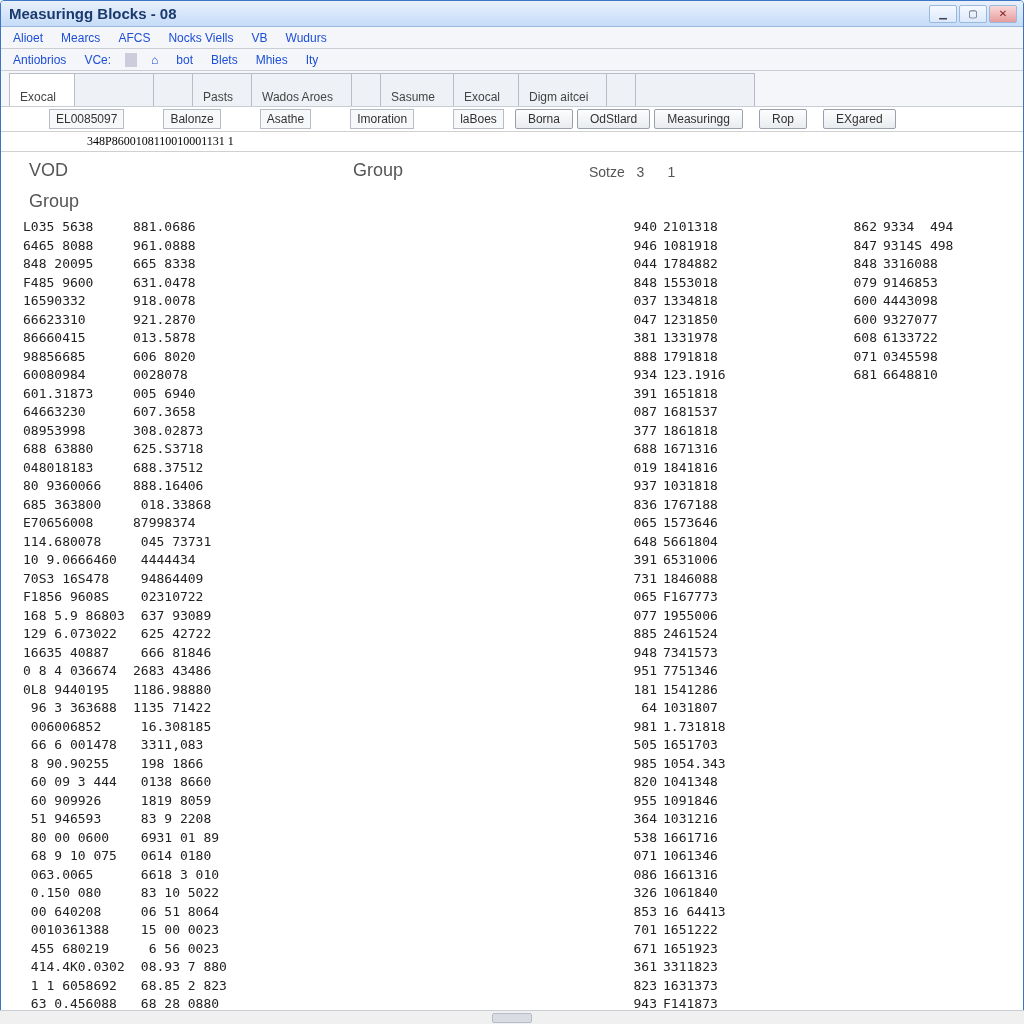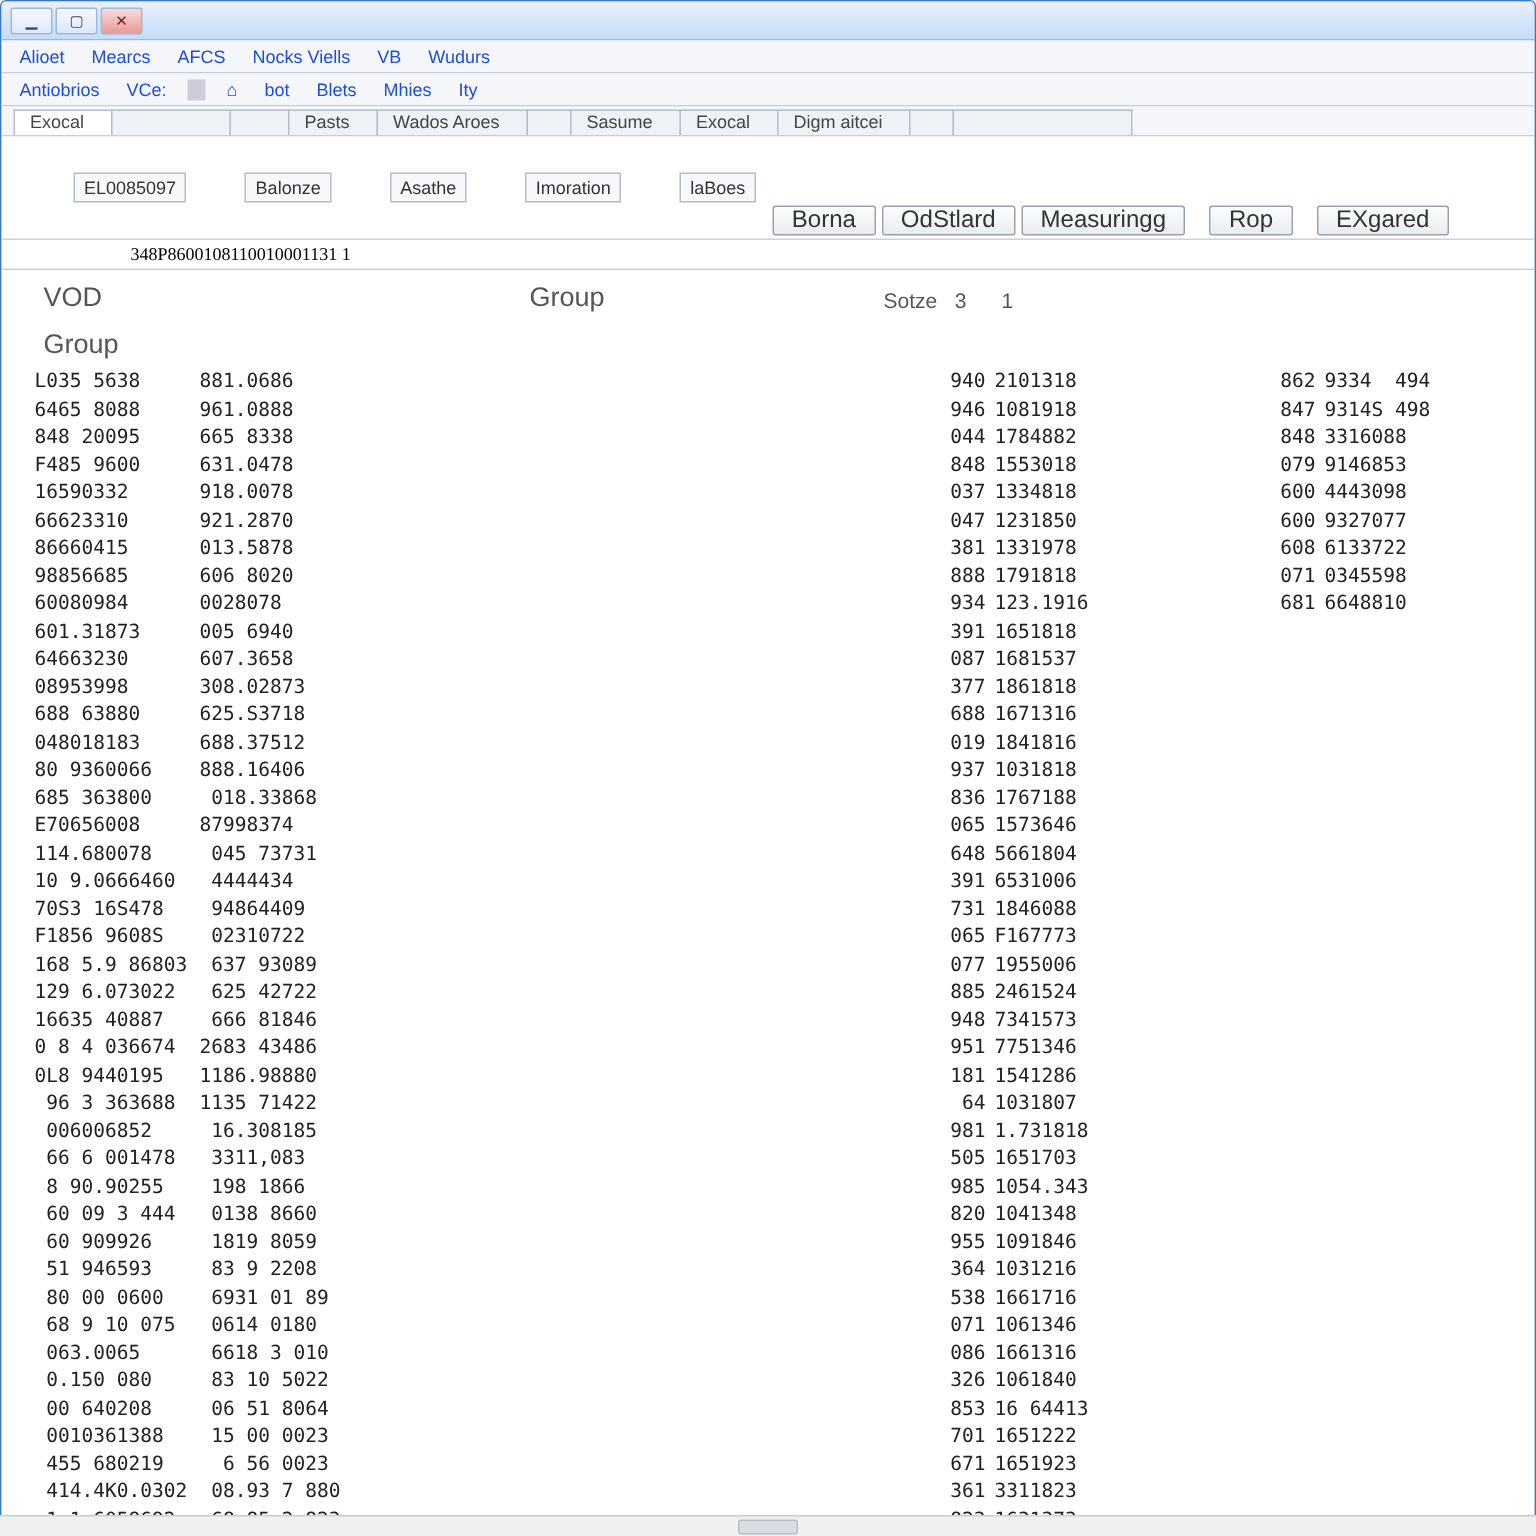--- a/index.html
+++ b/index.html
@@ -53,21 +53,21 @@
   .toolbar .sep { width:2px; height:14px; background:#ccd; margin:0 2px; }
   .tabrow {
     background:#f4f6f9;
     border-bottom:1px solid #c9cdd4;
     padding:2px 8px 0 8px;
     display:flex;
     gap:0;
     font-size:12px;
   }
   .tab {
-    padding:0 18px 2px 10px;
+    padding:16px 18px 2px 10px;
     border:1px solid #b7bcc6;
     border-bottom:none;
     background:#eef1f5;
     margin-right:-1px;
     cursor:pointer;
     min-width:58px;
     text-align:right;
     color:#444;
   }
   .tab.active { background:#fff; position:relative; z-index:2;}
@@ -93,24 +93,23 @@
   }
   .pushbtn {
     padding:1px 12px;
     border:1px solid #9aa1ad;
     background:linear-gradient(to bottom,#fdfdfe,#e9ecef);
     margin-right:4px;
     height:20px;
     display:inline-flex;
     align-items:center;
     cursor:pointer;
-    font-size:16px;
+    font-size:12px;
     color:#333;
     border-radius:2px;
-    margin-top:44px;
   }
   .gap { width:12px; }
   .content {
     background:#fff;
     padding:4px 18px 4px 22px;
     height: calc(1024px - 26px - 22px - 22px - 22px - 24px - 14px);
     overflow:hidden;
     position:relative;
   }
   .cols {
@@ -145,20 +144,21 @@
     width:40px; height:10px;
     background:#d9dde3;
     border:1px solid #b7bcc6;
     border-radius:2px;
   }
 </style>
 </head>
 <body>
 
 <div class="titlebar">
+  <span class="title">Measuringg Blocks - 08</span>
   <div class="win-controls">
     <div class="win-btn">▁</div>
     <div class="win-btn">▢</div>
     <div class="win-btn close">✕</div>
   </div>
 </div>
 
 <div class="menubar">
   <span>Alioet</span>
   <span>Mearcs</span>

